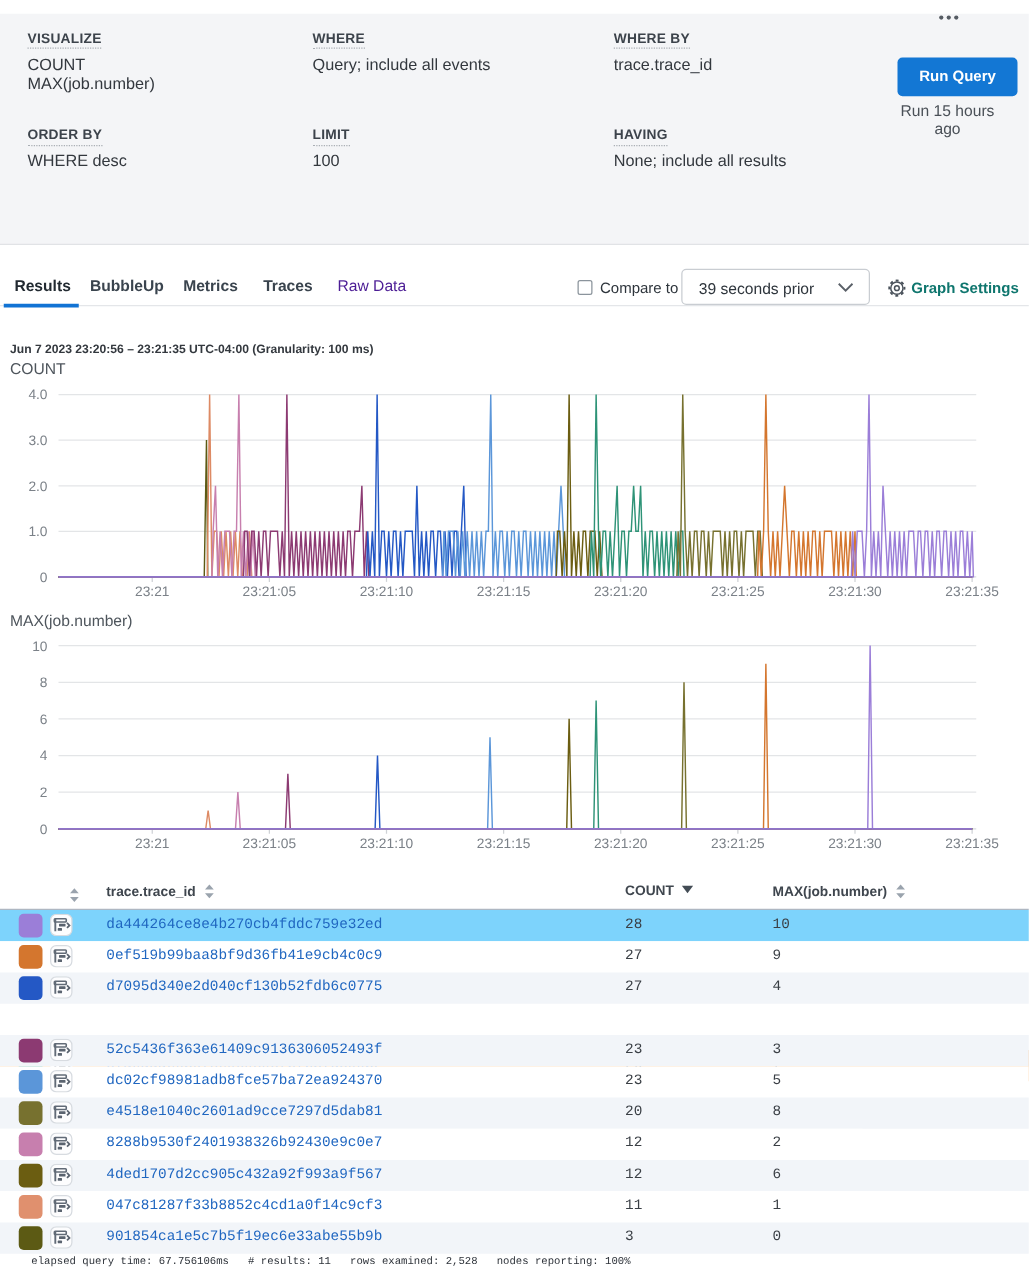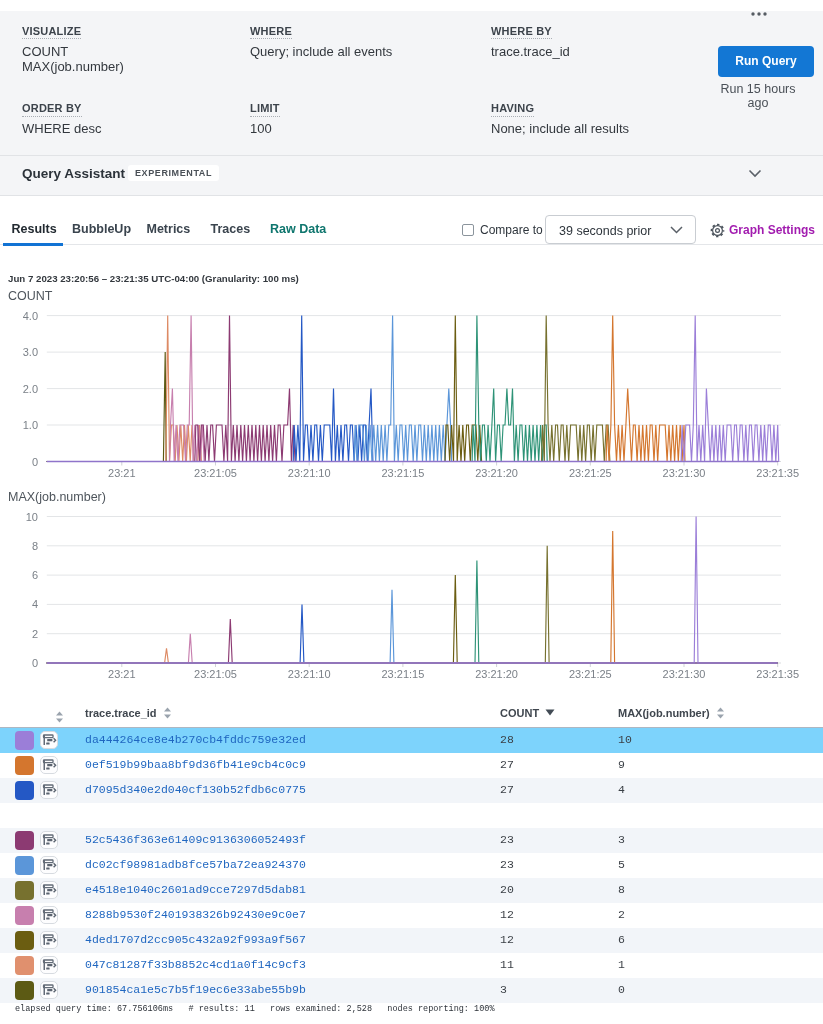--- a/index.html
+++ b/index.html
@@ -25,51 +25,44 @@
   <div class="val" style="left:491px;top:109.5px;">None; include all results</div>
 
   <svg style="position:absolute;left:750px;top:0px;" width="18" height="6" viewBox="0 0 18 6">
       <circle cx="3" cy="3" r="1.7" fill="#565c63"></circle>
       <circle cx="9" cy="3" r="1.7" fill="#565c63"></circle>
       <circle cx="15" cy="3" r="1.7" fill="#565c63"></circle>
     </svg>
   <div style="position:absolute;left:718px;top:35px;width:96px;height:31px;background:#1377d4;border-radius:4px;color:#fff;font-size:12px;font-weight:bold;text-align:center;line-height:31px;">Run Query</div>
   <div style="position:absolute;left:712px;top:72px;width:92px;text-align:center;font-size:12.5px;color:#4a5057;line-height:13.5px;">Run 15 hours ago</div>
 
-  <div style="position:absolute;left:0;top:144px;width:823px;height:41px;border-top:1px solid #e1e3e6;">
-    <div style="position:absolute;left:22px;top:10px;font-size:13.5px;font-weight:bold;color:#2c333a;">Query Assistant</div>
-    <div style="position:absolute;left:128px;top:9px;background:#fff;border-radius:3px;padding:3px 7px;font-size:9px;font-weight:bold;letter-spacing:0.6px;color:#4a5057;">EXPERIMENTAL</div>
-    <svg style="position:absolute;left:748px;top:13px;" width="14" height="9" viewBox="0 0 14 9">
-        <path d="M1.5 1.5 L7 7 L12.5 1.5" fill="none" stroke="#5a6068" stroke-width="1.6"></path>
-      </svg>
-  </div>
 </div>
 
 <div style="position:absolute;left:0;top:215px;width:823px;height:30px;border-bottom:1px solid #e4e6e9;">
   <div style="position:absolute;left:11.5px;top:7px;font-size:12.5px;font-weight:bold;color:#222a31;">Results</div>
   <div style="position:absolute;left:72px;top:7px;font-size:12.5px;font-weight:bold;color:#3a444e;">BubbleUp</div>
   <div style="position:absolute;left:146.5px;top:7px;font-size:12.5px;font-weight:bold;color:#3a444e;">Metrics</div>
   <div style="position:absolute;left:210.5px;top:7px;font-size:12.5px;font-weight:bold;color:#3a444e;">Traces</div>
-  <div style="position:absolute;left:270px;top:7px;font-size:12.5px;font-weight:bold;color:#0f766e;">Raw Data</div>
+  <div style="position:absolute;left:270px;top:7px;font-size:12.5px;font-weight:normal;color:#4c1d95;">Raw Data</div>
   <div style="position:absolute;left:3px;top:28px;width:60px;height:2.8px;background:#1173d4;"></div>
 
   <div style="position:absolute;left:462px;top:9px;width:12px;height:12px;border:1px solid #8b949c;border-radius:2px;background:#fff;"></div>
   <div style="position:absolute;left:480px;top:8px;font-size:12px;color:#2e353c;">Compare to</div>
   <div style="position:absolute;left:545px;top:0px;width:151px;height:29px;border:1px solid #c9cdd2;border-radius:4px;background:#fff;">
     <div style="position:absolute;left:13px;top:7.5px;font-size:12.5px;color:#2e353c;">39 seconds prior</div>
     <svg style="position:absolute;right:12px;top:10px;" width="13" height="8" viewBox="0 0 13 8">
         <path d="M1 1 L6.5 6.5 L12 1" fill="none" stroke="#5a6068" stroke-width="1.5"></path>
       </svg>
   </div>
   <svg style="position:absolute;left:710px;top:8px;" width="15" height="15" viewBox="0 0 15 15">
     <circle cx="7.5" cy="7.5" r="6.1" fill="none" stroke="#4a525b" stroke-width="1.5" stroke-dasharray="2.396 2.396" stroke-dashoffset="1.2"></circle>
     <circle cx="7.5" cy="7.5" r="4.9" fill="none" stroke="#4a525b" stroke-width="1.2"></circle>
     <circle cx="7.5" cy="7.5" r="1.9" fill="none" stroke="#4a525b" stroke-width="1.2"></circle>
   </svg>
-  <div style="position:absolute;left:729px;top:8px;font-size:12px;font-weight:bold;color:#a21caf;">Graph Settings</div>
+  <div style="position:absolute;left:729px;top:8px;font-size:12px;font-weight:bold;color:#0f766e;">Graph Settings</div>
 </div>
 
 <svg style="position:absolute;left:0;top:255px;" width="823" height="445" viewBox="0 0 823 445">
   <text x="8" y="27" font-size="9.7" font-weight="bold" fill="#33383e">Jun 7 2023 23:20:56 – 23:21:35 UTC-04:00 (Granularity: 100 ms)</text>
   <text x="8" y="44.5" font-size="12.5" fill="#4e555c">COUNT</text>
   <line x1="46.8" y1="60.6" x2="781" y2="60.6" stroke="#e3e5e7" stroke-width="1"></line>
   <text x="38" y="64.6" font-size="11" fill="#7b8188" text-anchor="end">4.0</text>
   <line x1="46.8" y1="97.1" x2="781" y2="97.1" stroke="#e3e5e7" stroke-width="1"></line>
   <text x="38" y="101.1" font-size="11" fill="#7b8188" text-anchor="end">3.0</text>
   <line x1="46.8" y1="133.6" x2="781" y2="133.6" stroke="#e3e5e7" stroke-width="1"></line>
@@ -335,13 +328,13 @@
 <rect x="3.5" y="4" width="1.5" height="10" fill="#626b77"></rect>
 <rect x="7.2" y="8" width="5.2" height="2.2" rx="0.5" fill="#5b6470"></rect>
 <rect x="6.2" y="11.4" width="3.4" height="2.2" rx="0.5" fill="#5b6470"></rect>
 <path d="M13.6 7.3 L15.6 9.3 L13.6 11.3" fill="none" stroke="#5b6470" stroke-width="1.4"></path>
 </svg>
     </div>
 <div style="position:absolute;left:85px;top:5px;font:11.5px 'Liberation Mono',monospace;color:#1f66c0;">901854ca1e5c7b5f19ec6e33abe55b9b</div>
 <div style="position:absolute;left:500px;top:5px;font:11.5px 'Liberation Mono',monospace;color:#3a3f45;">3</div>
 <div style="position:absolute;left:618px;top:5px;font:11.5px 'Liberation Mono',monospace;color:#3a3f45;">0</div>
 </div>
-<div style="position:absolute;left:15px;top:1004px;font:8.5px 'Liberation Mono',monospace;color:#2e333a;">elapsed query time: 67.756106ms&nbsp;&nbsp; # results: 11&nbsp;&nbsp; rows examined: 2,528&nbsp;&nbsp; nodes reporting: 100%</div>
+<div style="position:absolute;left:25px;top:1004px;font:8.5px 'Liberation Mono',monospace;color:#2e333a;">elapsed query time: 67.756106ms&nbsp;&nbsp; # results: 11&nbsp;&nbsp; rows examined: 2,528&nbsp;&nbsp; nodes reporting: 100%</div>
 
 </body></html>

